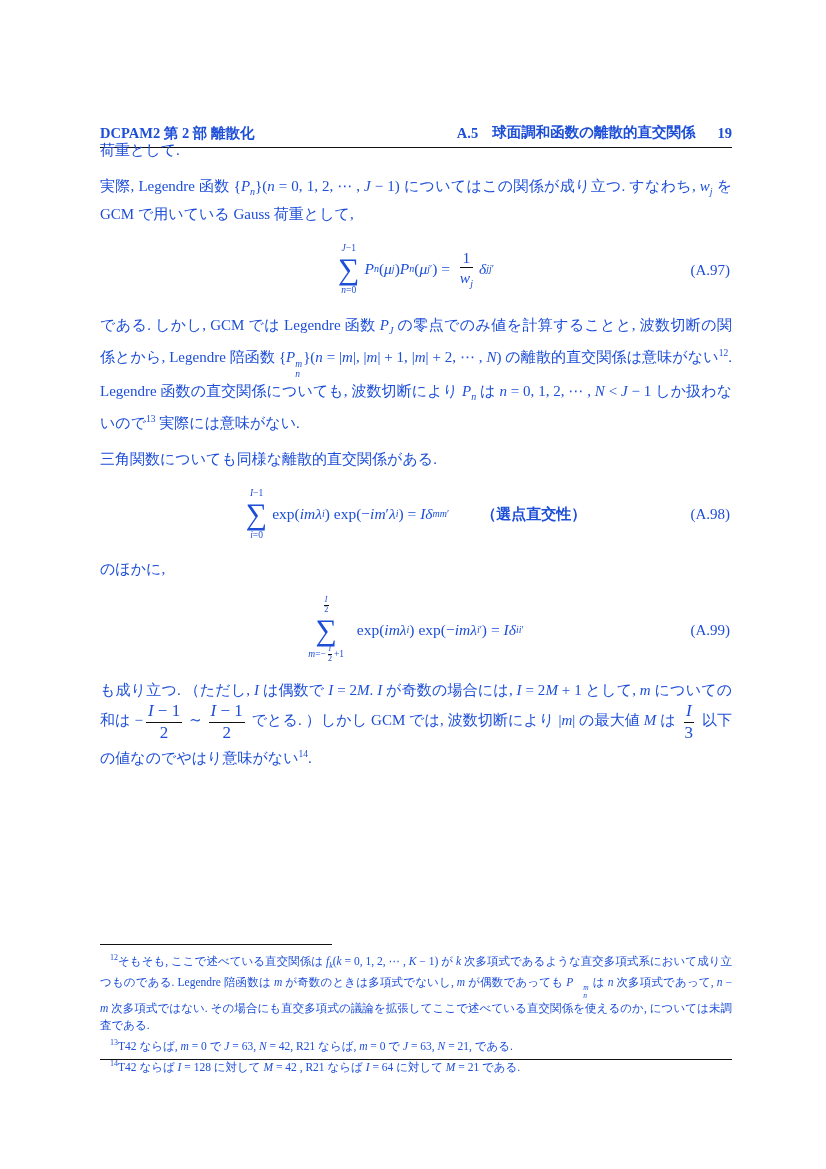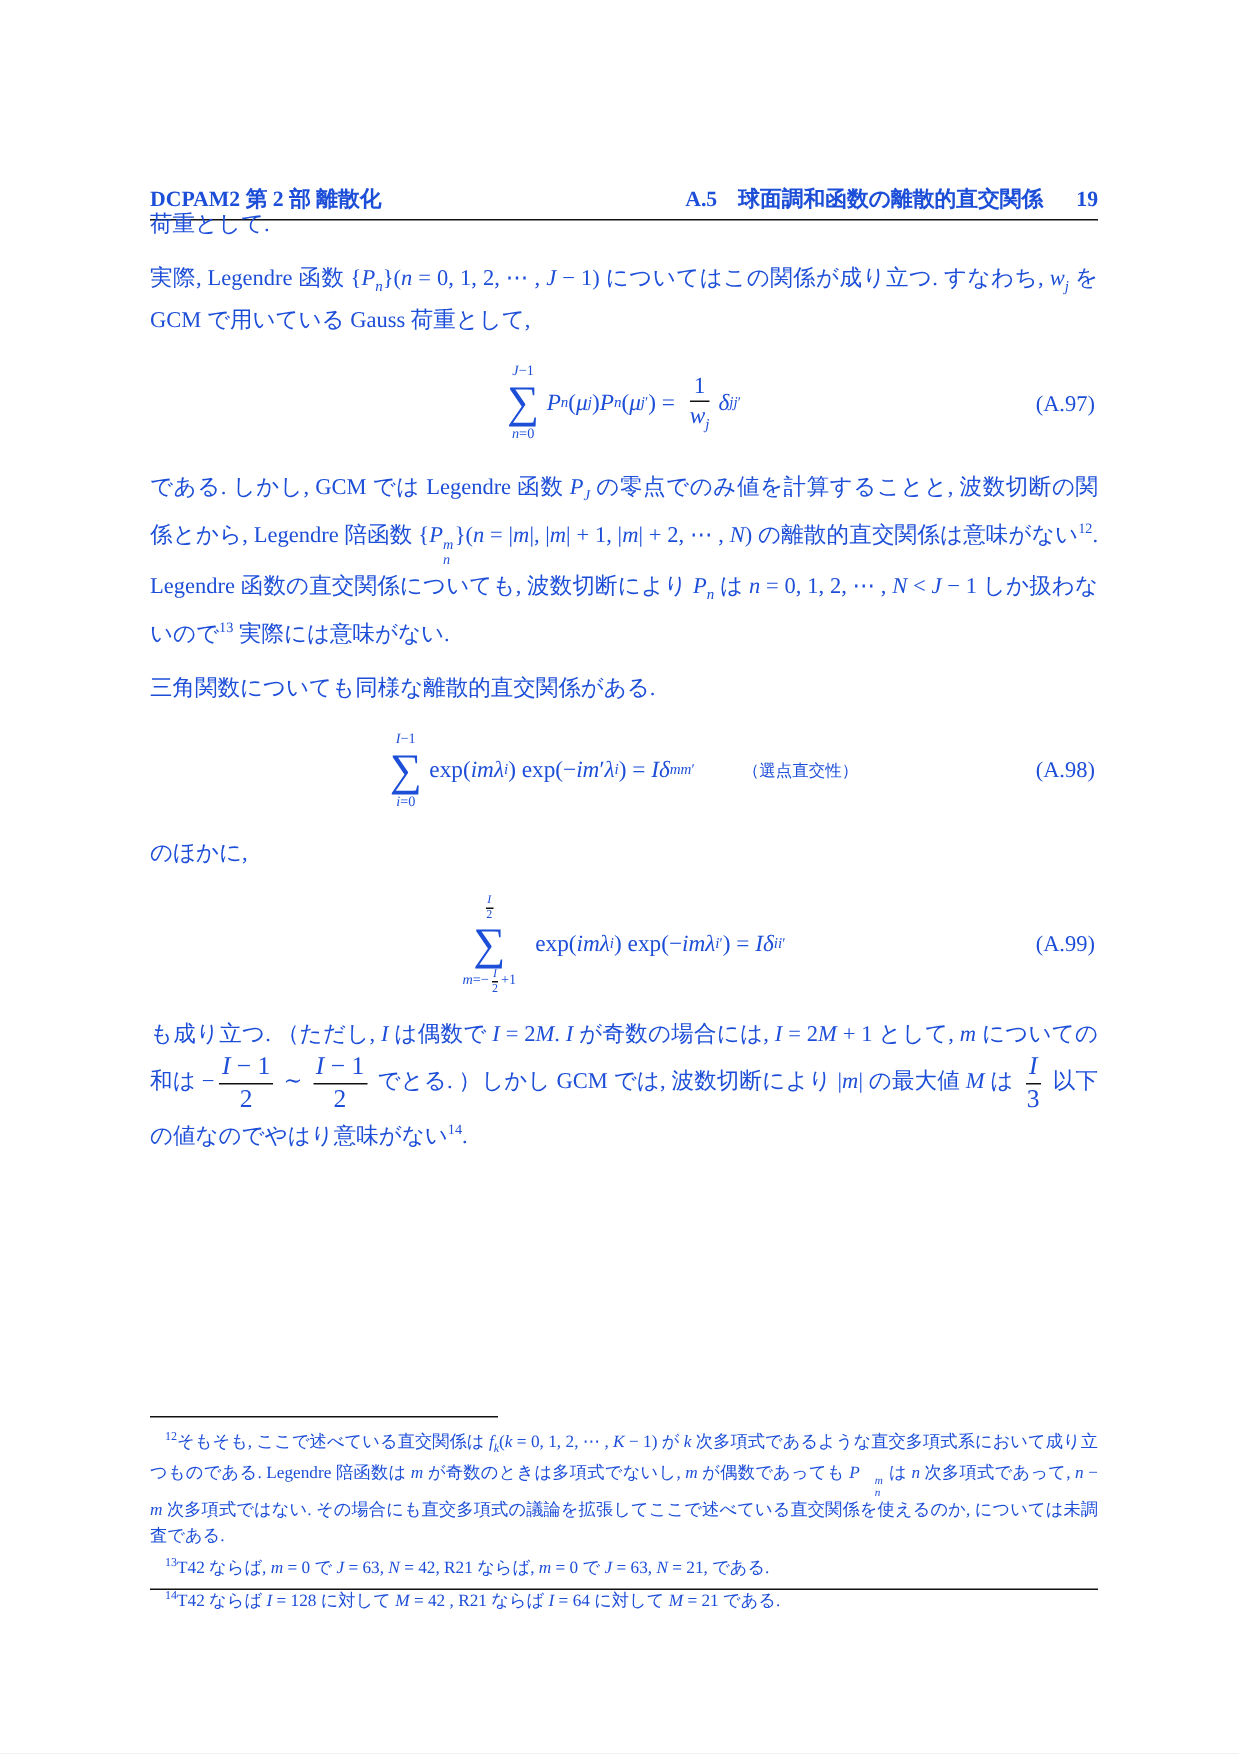--- a/index.html
+++ b/index.html
@@ -49,21 +49,21 @@
     position:relative;
     display:flex; justify-content:center; align-items:center;
     margin:15px 0; min-height:58px;
   }
   .eq-math { display:inline-flex; align-items:center; font-size:15.5px; }
   .eq-math .mrow { margin-left:5px; display:inline-flex; align-items:center; white-space:pre; }
   .eq-tag {
     position:absolute; right:2px; top:50%; transform:translateY(-50%);
     font-size:15px;
   }
-  .eq-note { margin-left:32px; font-size:11px; white-space:nowrap; }
+  .eq-note { margin-left:32px; font-size:15px; white-space:nowrap;font-weight:bold; }
 
   .sum { display:inline-flex; flex-direction:column; align-items:center; line-height:1; }
   .sum .lim { font-size:9.5px; line-height:1.15; display:inline-flex; align-items:center; white-space:nowrap; }
   .sum .sigma { font-size:30px; line-height:0.95; padding:1px 0; }
 
   .frac { display:inline-flex; flex-direction:column; align-items:center; vertical-align:middle; margin:0 3px; line-height:1.25; }
   .frac .num { border-bottom:1px solid #111; padding:0 3px; }
   .frac .den { padding:0 3px; }
 
   .tfrac { display:inline-flex; flex-direction:column; align-items:center; font-size:8px; line-height:1.1; margin:0 1px; }

